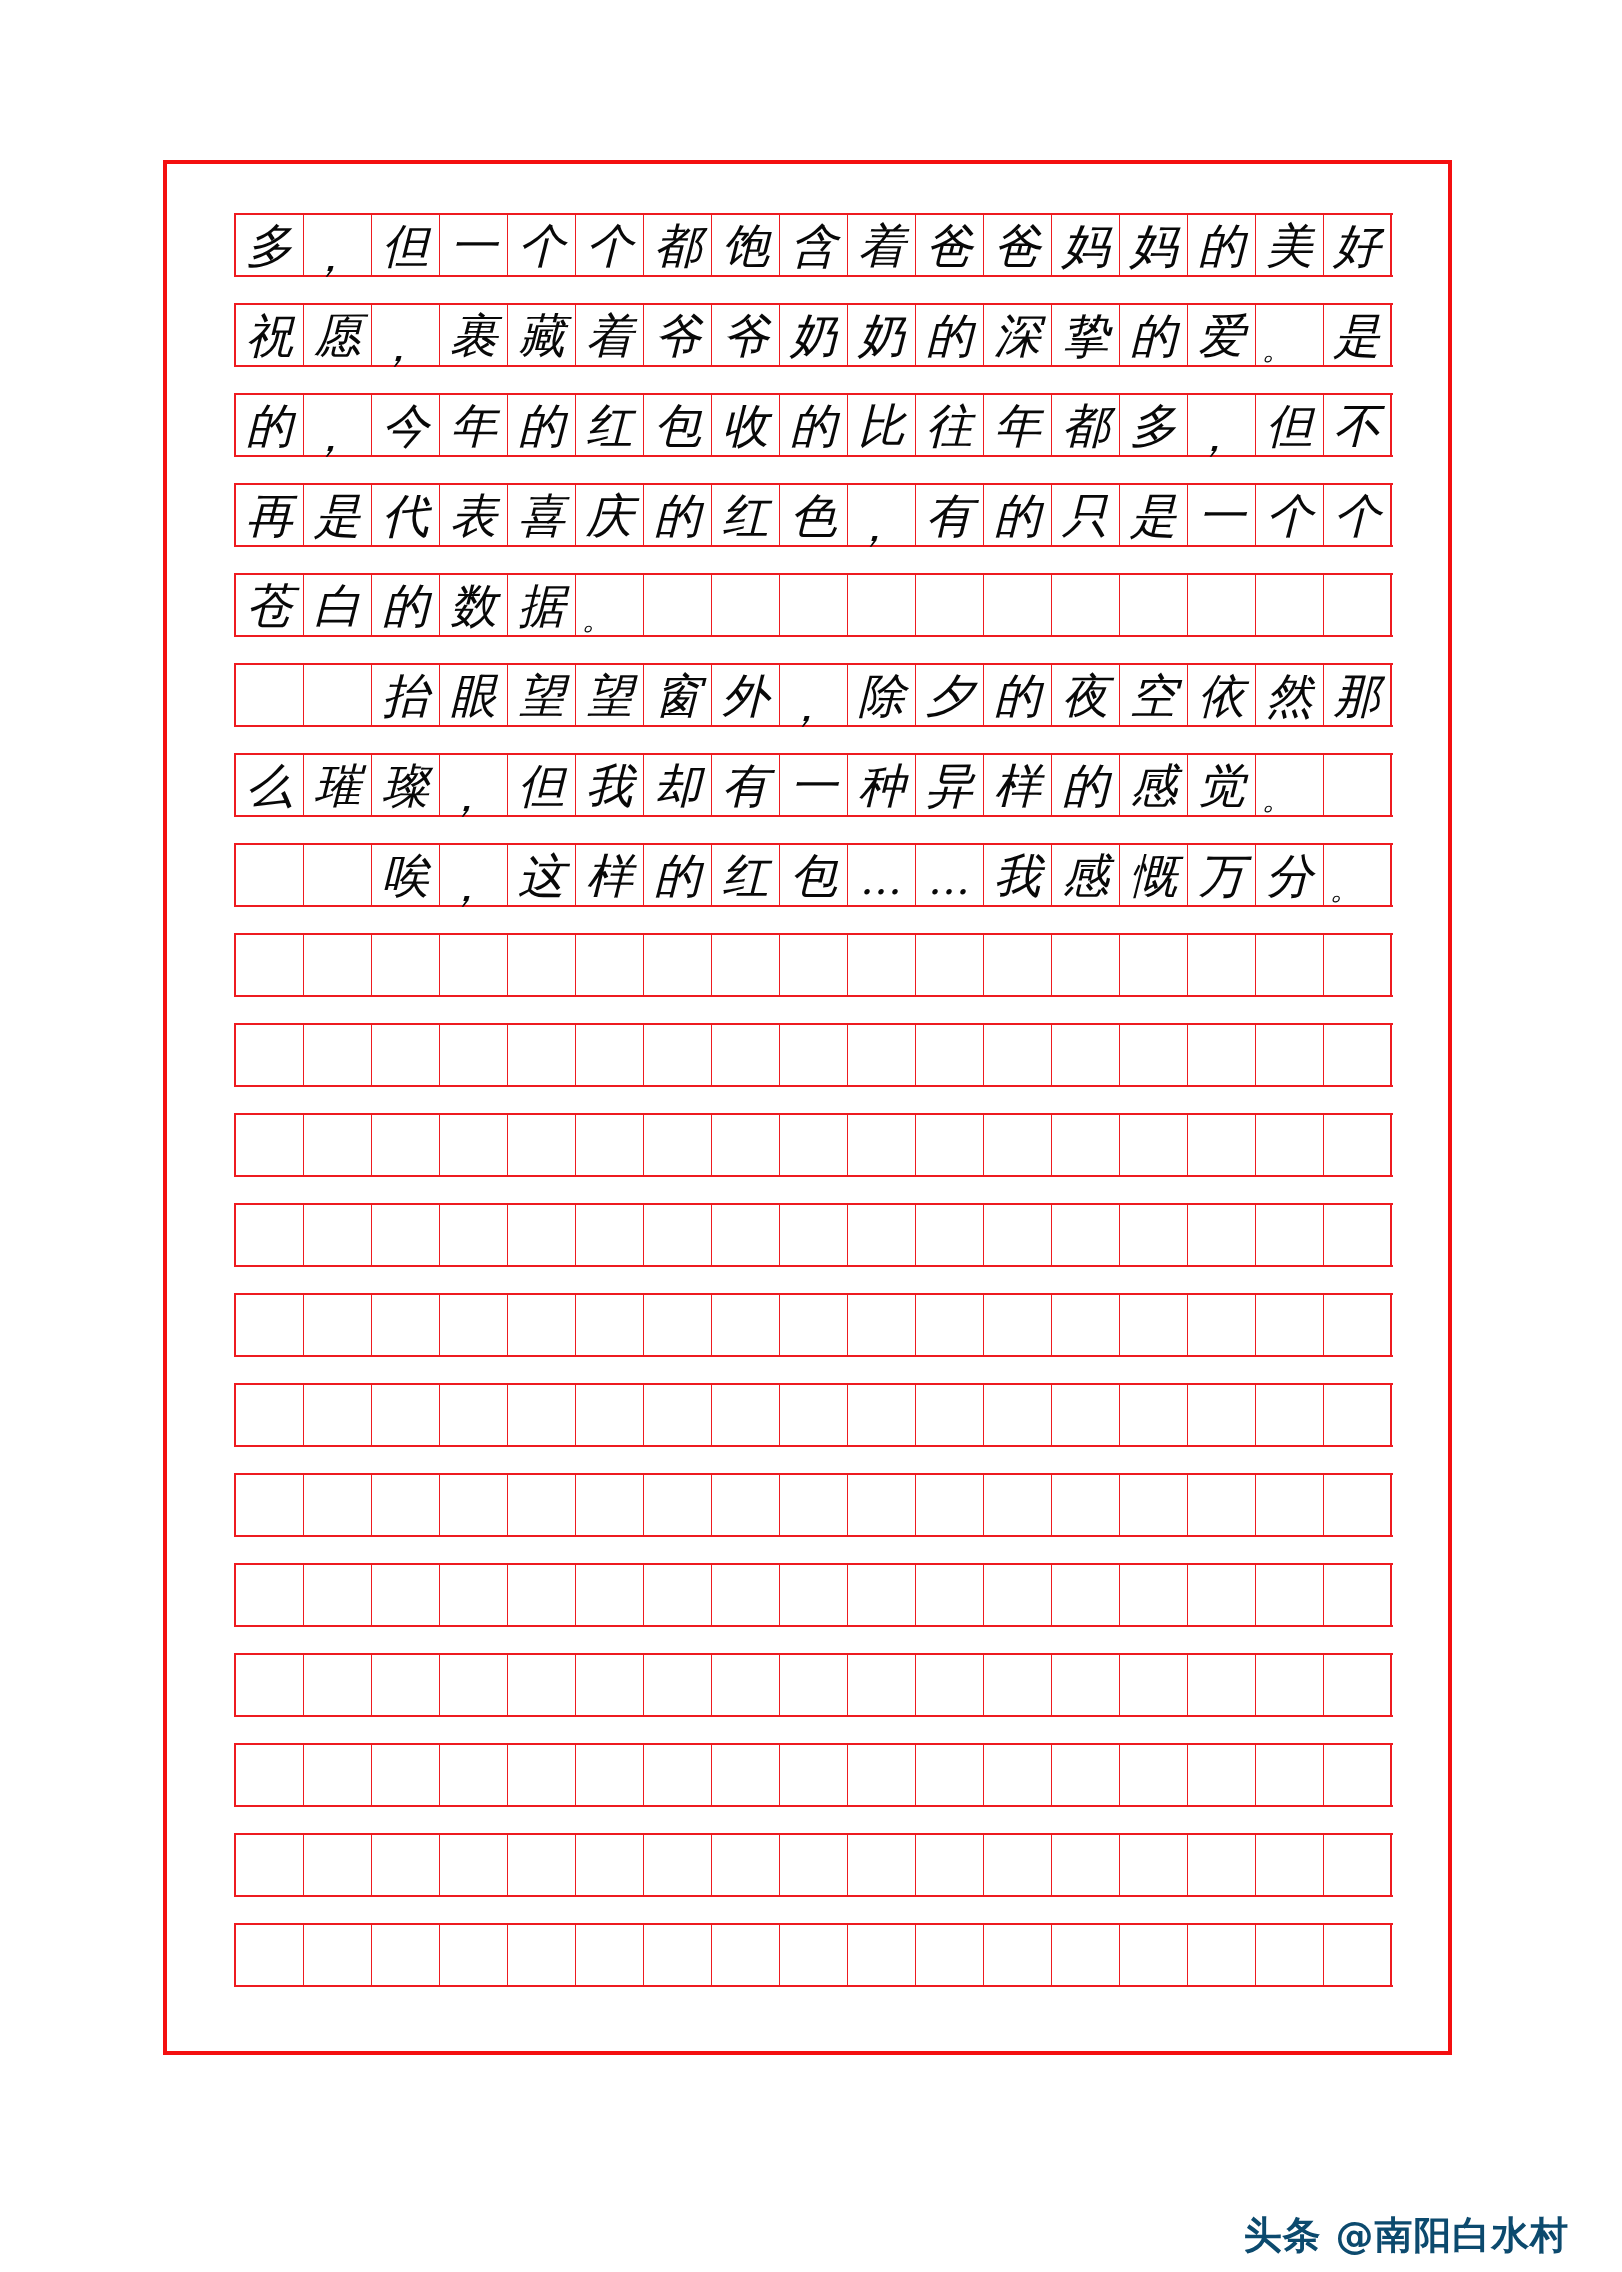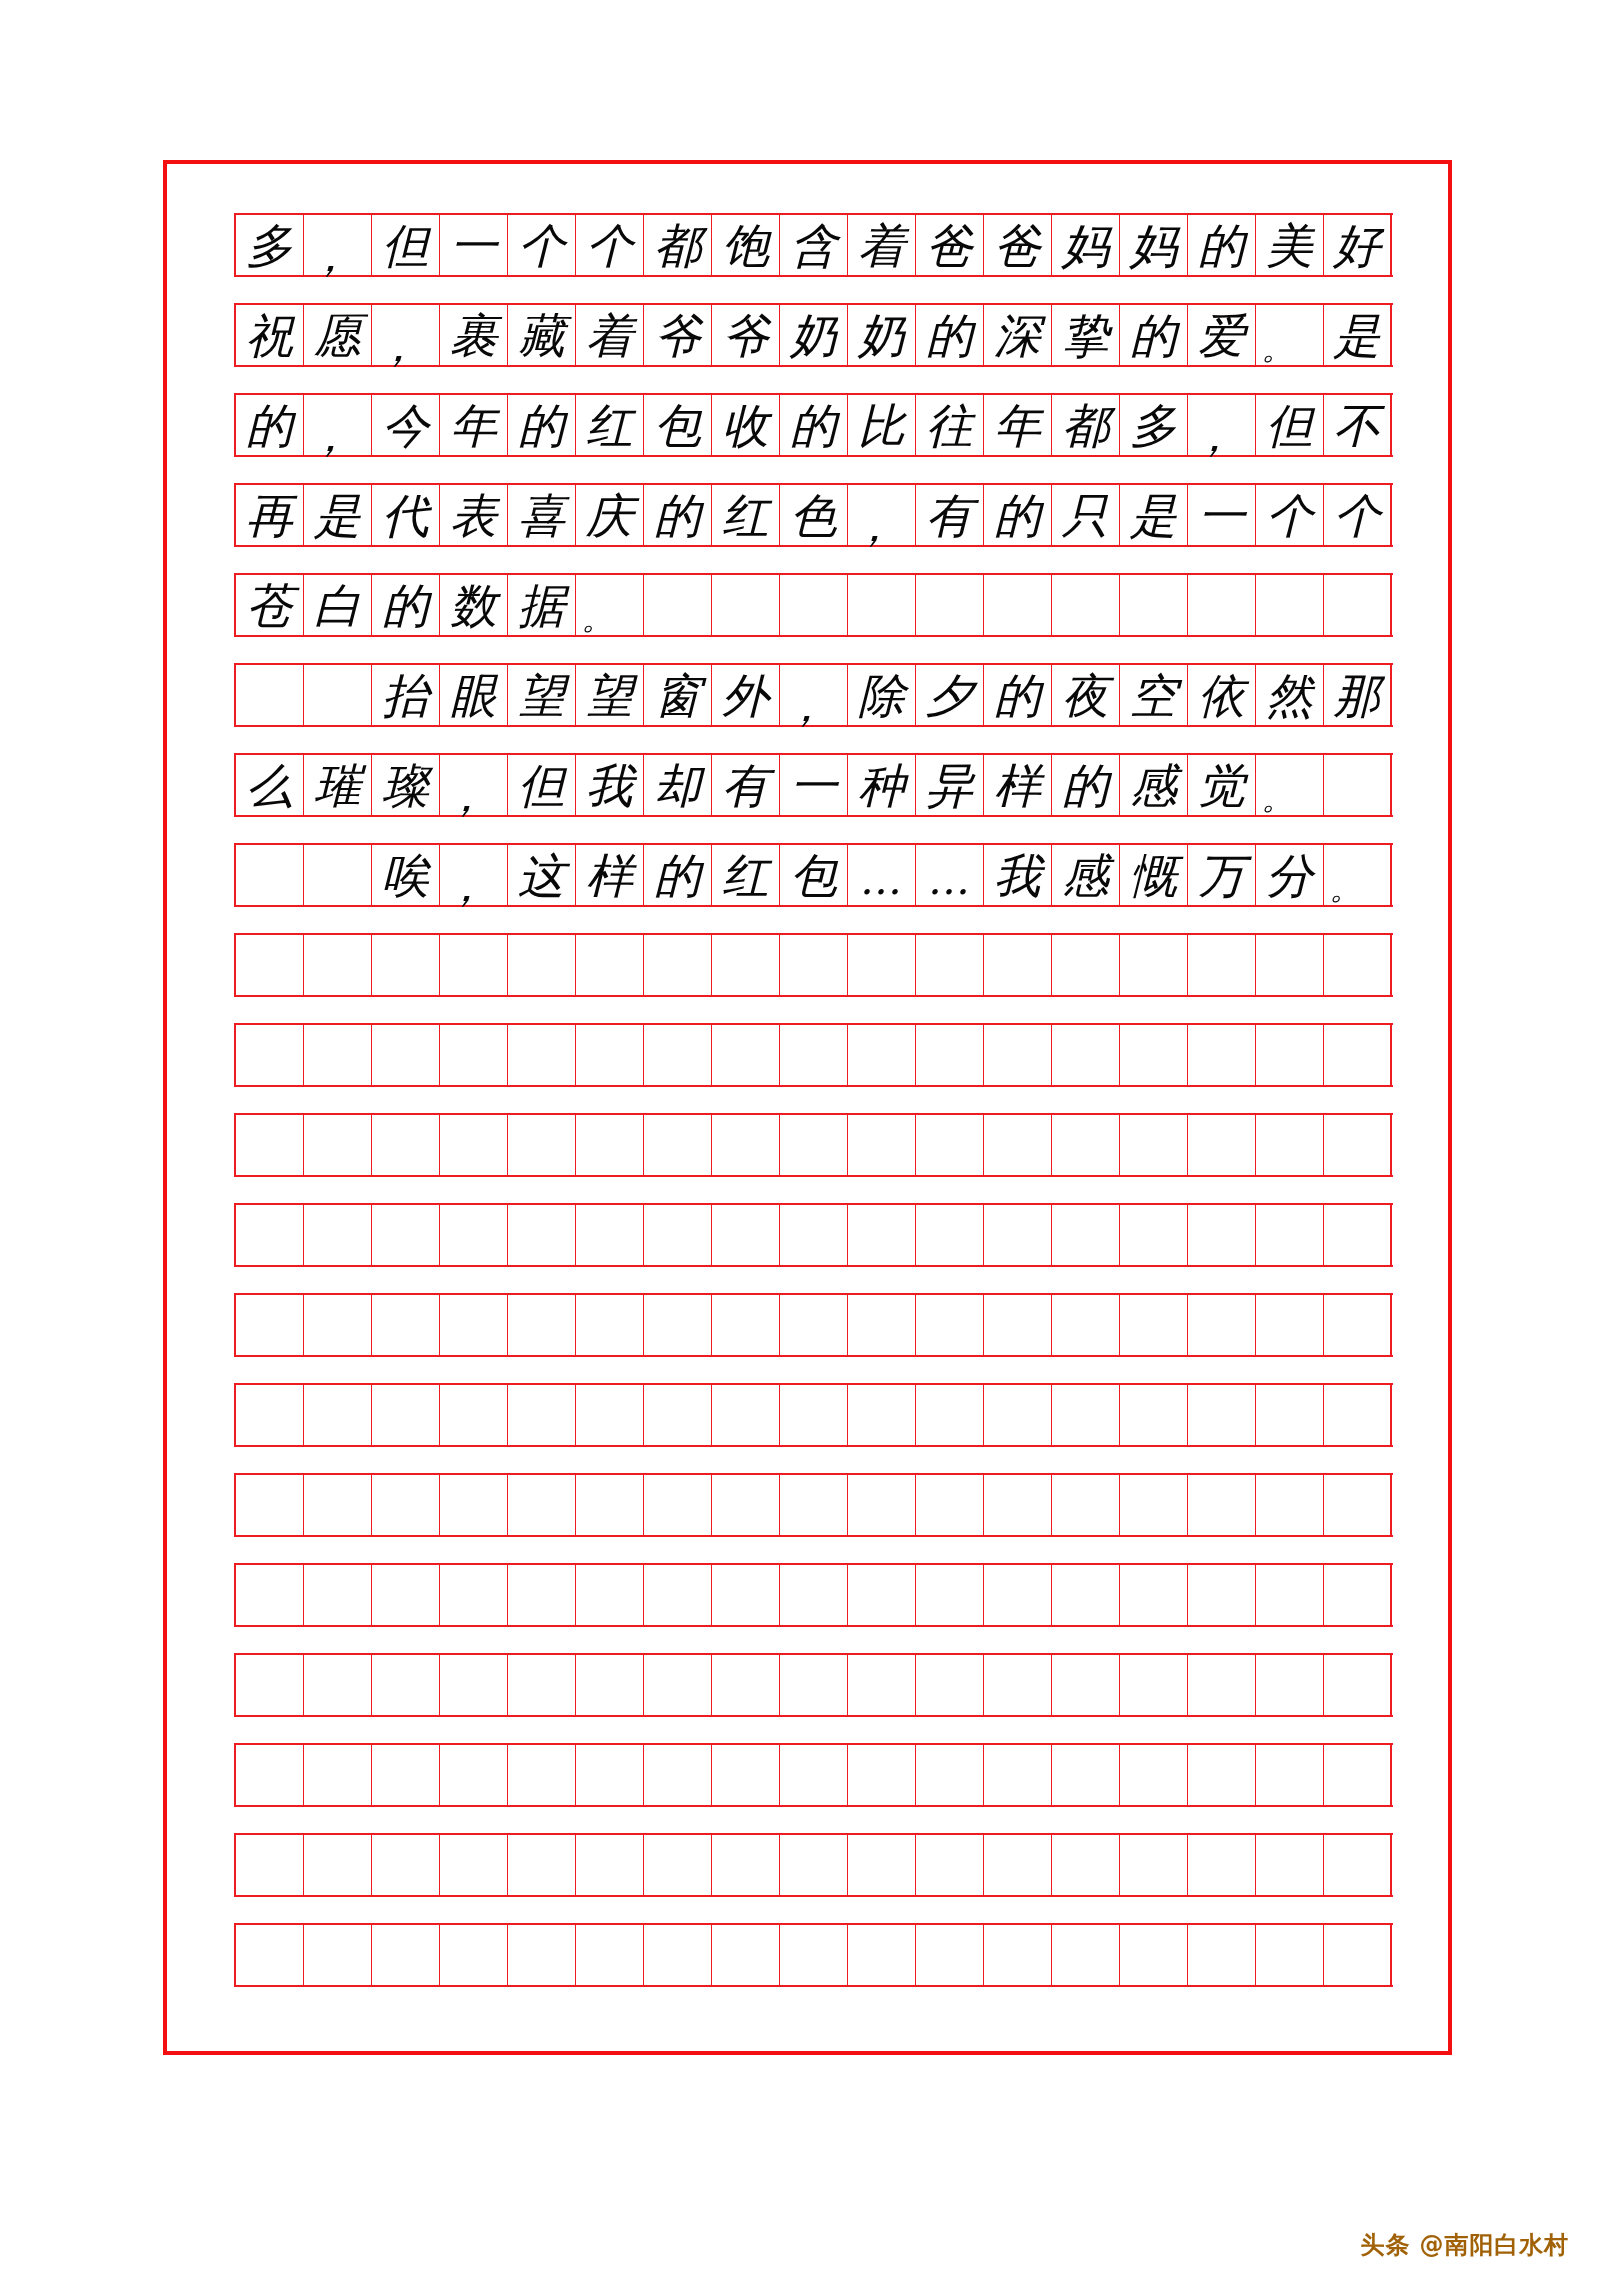--- a/index.html
+++ b/index.html
@@ -103,23 +103,23 @@
     font-size: 42px;
     letter-spacing: 0.9px;
   }
 
   
   #watermark {
     position: absolute;
     right: 54px;
     bottom: 33px;
     font-family: "DejaVu Sans", "Liberation Sans", sans-serif;
-    font-size: 24px;
+    font-size: 38px;
     font-weight: bold;
-    color: #a16207;
+    color: #0c4a6e;
     white-space: nowrap;
     letter-spacing: 0.9px;
     text-align: right;
   }
 </style>
 </head>
 <body>
 
 <div id="page">
 

